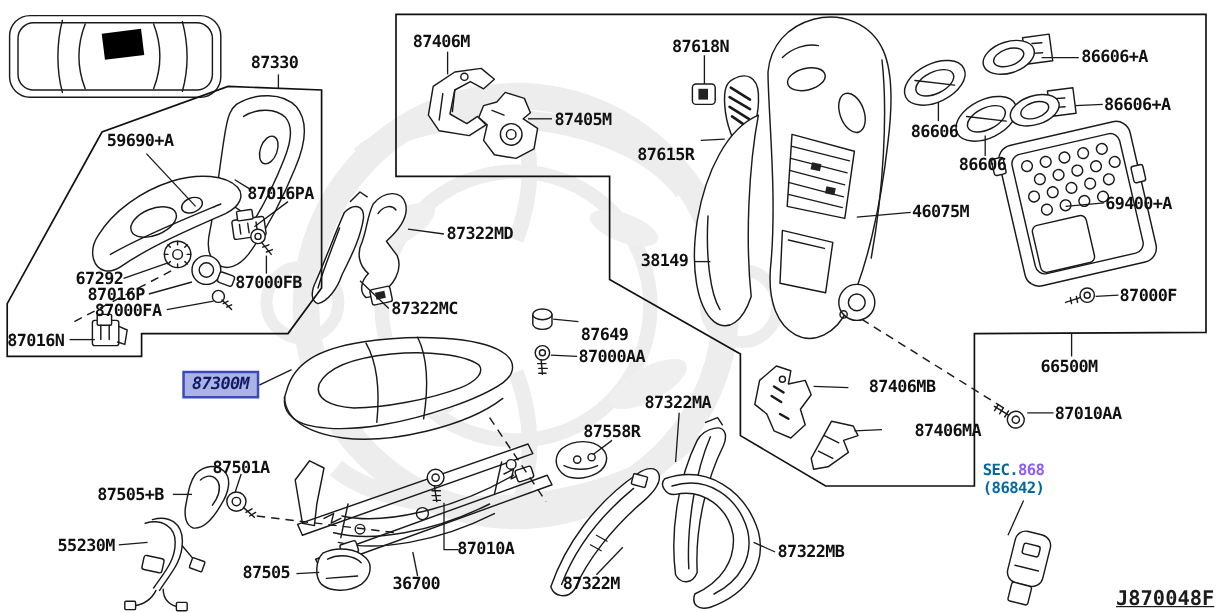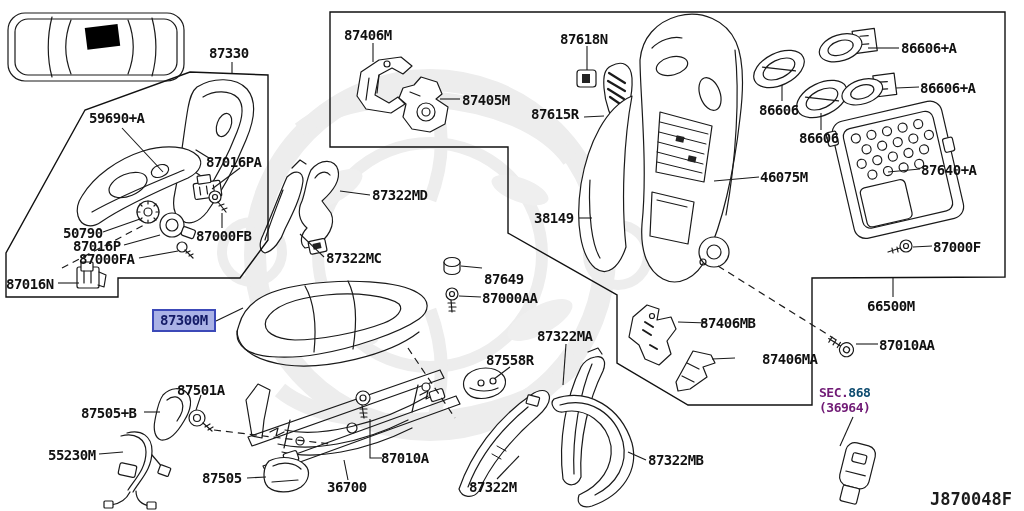--- a/index.html
+++ b/index.html
@@ -7,31 +7,31 @@
     position:relative;width:1024px;height:511px;background:#ffffff;overflow:hidden;
     font-family:"DejaVu Sans Mono","Liberation Mono",monospace;
   }
   .stage svg{position:absolute;left:0;top:0;}
   .lbl{
     position:absolute;font:bold 14px "DejaVu Sans Mono","Liberation Mono",monospace;
     color:#111;white-space:nowrap;line-height:1;letter-spacing:-0.5px;cursor:default;
   }
   .lbl.hl{
     background:var(--hl-color,#aab2e6);
-    border:2px solid #3c49b8;color:#141b66;padding:2px 6px 3px 6px;
+    border:2px solid #3c49b8;color:#141b66;padding:2px 6px 3px 6px;font-style:italic;
   }
   .secref{
     position:absolute;font:bold 13px "DejaVu Sans Mono","Liberation Mono",monospace;
     line-height:1.15;white-space:nowrap;letter-spacing:-0.5px;
   }
-  .secref .dim{color:#701a75;margin-top:48px;}
-  .secref .strong{color:#0c4a6e;}
+  .secref .dim{color:#0369a1;margin-top:48px;}
+  .secref .strong{color:#8b5cf6;}
   .code{
     position:absolute;font:bold 17px "DejaVu Sans Mono","Liberation Mono",monospace;
-    color:#1c1c1c;letter-spacing:0;
+    color:#1c1c1c;letter-spacing:0;text-decoration:underline;
   }
 </style>
 </head>
 <body>
 
 <div class="stage">
 
 <svg width="1024" height="511" viewBox="0 0 1024 511">
 
   <g fill="none" stroke="#ededed">
@@ -385,58 +385,58 @@
     <line x1="497" y1="479" x2="519" y2="456"></line>
     <line x1="646" y1="460" x2="628" y2="452"></line>
     <line x1="853" y1="417" x2="840" y2="446"></line>
   </g>
 </svg>
 
 <div>
   <div class="lbl" style="left:209px;top:46px">87330</div>
   <div class="lbl" style="left:89px;top:111px">59690+A</div>
   <div class="lbl" style="left:206px;top:155px">87016PA</div>
-  <div class="lbl" style="left:63px;top:226px">50790</div>
+  <div class="lbl" style="left:63px;top:226px">67292</div>
   <div class="lbl" style="left:73px;top:239px">87016P</div>
   <div class="lbl" style="left:79px;top:252px">87000FA</div>
   <div class="lbl" style="left:196px;top:229px">87000FB</div>
   <div class="lbl" style="left:6px;top:277px">87016N</div>
   <div class="lbl hl" style="left:152px;top:309px">87300M</div>
   <div class="lbl" style="left:344px;top:28px">87406M</div>
   <div class="lbl" style="left:462px;top:93px">87405M</div>
   <div class="lbl" style="left:560px;top:32px">87618N</div>
-  <div class="lbl" style="left:531px;top:107px">87615R</div>
+  <div class="lbl" style="left:531px;top:122px">87615R</div>
   <div class="lbl" style="left:372px;top:188px">87322MD</div>
   <div class="lbl" style="left:326px;top:251px">87322MC</div>
   <div class="lbl" style="left:484px;top:272px">87649</div>
   <div class="lbl" style="left:482px;top:291px">87000AA</div>
   <div class="lbl" style="left:534px;top:211px">38149</div>
   <div class="lbl" style="left:760px;top:170px">46075M</div>
   <div class="lbl" style="left:901px;top:41px">86606+A</div>
   <div class="lbl" style="left:920px;top:81px">86606+A</div>
   <div class="lbl" style="left:759px;top:103px">86606</div>
   <div class="lbl" style="left:799px;top:131px">86606</div>
-  <div class="lbl" style="left:921px;top:163px">87640+A</div>
+  <div class="lbl" style="left:921px;top:163px">69400+A</div>
   <div class="lbl" style="left:933px;top:240px">87000F</div>
   <div class="lbl" style="left:867px;top:299px">66500M</div>
   <div class="lbl" style="left:879px;top:338px">87010AA</div>
-  <div class="lbl" style="left:700px;top:316px">87406MB</div>
+  <div class="lbl" style="left:724px;top:316px">87406MB</div>
   <div class="lbl" style="left:762px;top:352px">87406MA</div>
   <div class="lbl" style="left:537px;top:329px">87322MA</div>
   <div class="lbl" style="left:486px;top:353px">87558R</div>
   <div class="lbl" style="left:177px;top:383px">87501A</div>
   <div class="lbl" style="left:81px;top:406px">87505+B</div>
   <div class="lbl" style="left:48px;top:448px">55230M</div>
   <div class="lbl" style="left:202px;top:471px">87505</div>
   <div class="lbl" style="left:327px;top:480px">36700</div>
   <div class="lbl" style="left:381px;top:451px">87010A</div>
   <div class="lbl" style="left:469px;top:480px">87322M</div>
   <div class="lbl" style="left:648px;top:453px">87322MB</div>
 
   <div class="secref" style="left:819px;top:386px">
     <span class="dim">SEC.</span><span class="strong">868</span><br>
-    <span class="dim">(36964)</span>
+    <span class="dim">(86842)</span>
   </div>
 
   <div class="code" style="left:930px;top:489px">J870048F</div>
 </div>
 
 </div>
 
 </body></html>

